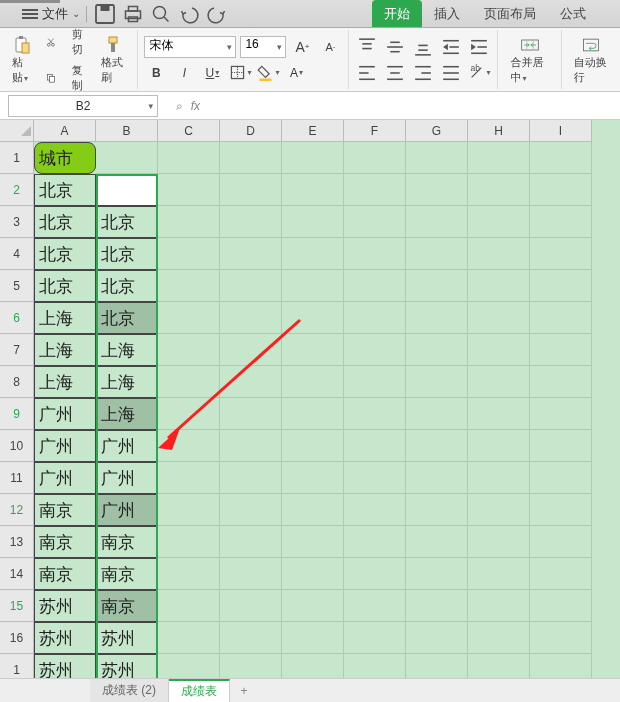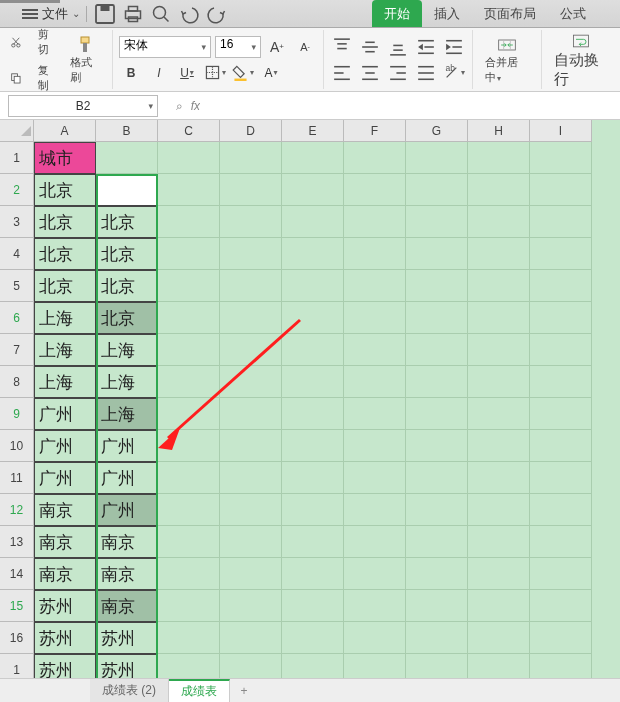--- a/index.html
+++ b/index.html
@@ -41,21 +41,21 @@
 .sheet { position:relative; background:#c6e7cc; height:calc(702px - 28px - 64px - 28px - 24px); overflow:hidden; }
 .corner { position:absolute; left:0; top:0; width:34px; height:22px; background:#e8e8e8; border-right:1px solid #bbb; border-bottom:1px solid #bbb; display:flex; align-items:center; justify-content:flex-end; padding-right:2px; }
 .corner svg { width:10px; height:10px; }
 .colhdrs { position:absolute; left:34px; top:0; right:0; height:22px; display:flex; }
 .colhdr { background:#e8e8e8; border-right:1px solid #bbb; border-bottom:1px solid #bbb; display:flex; align-items:center; justify-content:center; color:#444; font-size:12px; }
 .rowhdrs { position:absolute; left:0; top:22px; width:34px; }
 .rowhdr { background:#e8e8e8; border-right:1px solid #bbb; border-bottom:1px solid #bbb; display:flex; align-items:center; justify-content:center; color:#444; font-size:12px; }
 .rowhdr.hl { color:#2ea84f; }
 .cells { position:absolute; left:34px; top:22px; right:0; bottom:0; }
 .cell { position:absolute; border-right:1px solid #a9cdae; border-bottom:1px solid #a9cdae; display:flex; align-items:center; padding:0 4px; font-size:17px; color:#222; background:#c6e7cc; font-family: SimSun, serif;}
-.cell.header-cell { background:#ec4899; }
+.cell.header-cell { background:#84cc16;border-radius:8px; }
 .cell.bordered { border:1px solid #444; }
 .cell.dark { background:#a0c0a6; }
 .sel-box { position:absolute; border:2px solid #2ea84f; pointer-events:none; }
 
 
 .arrow-svg { position:absolute; pointer-events:none; }
 
 
 .sheettabs { position:absolute; bottom:0; left:0; right:0; height:24px; background:#eee; border-top:1px solid #ccc; display:flex; align-items:center; padding-left:90px; gap:0; }
 .sheettab { padding:0 12px; height:100%; display:flex; align-items:center; font-size:12px; border-right:1px solid #ccc; cursor:pointer; color:#666; background:#e5e5e5;}
@@ -110,20 +110,28 @@
     <div class="tab active">开始</div>
     <div class="tab">插入</div>
     <div class="tab">页面布局</div>
     <div class="tab">公式</div>
   </div>
 </div>
 
 <div class="ribbon">
   <div class="rgroup">
     <div class="rgroup-row">
+      <div class="bigbtn">
+        <svg viewBox="0 0 20 20">
+            <rect x="4" y="3" width="10" height="14" rx="1" fill="#fff" stroke="#888"></rect>
+            <rect x="7" y="1" width="4" height="3" fill="#888"></rect>
+            <rect x="10" y="8" width="7" height="10" fill="#f7d98c" stroke="#b89030"></rect>
+          </svg>
+        <span style="font-size:11px;color:#444"><span>粘贴</span><span class="drop-caret">▾</span></span>
+      </div>
       <div style="display:flex;flex-direction:column;gap:2px">
         <div class="smbtn">
             <svg viewBox="0 0 14 14">
               <circle cx="4" cy="11" r="2" fill="none" stroke="#555"></circle>
               <circle cx="10" cy="11" r="2" fill="none" stroke="#555"></circle>
               <line x1="3" y1="2" x2="10" y2="10" stroke="#555"></line>
               <line x1="11" y1="2" x2="4" y2="10" stroke="#555"></line>
             </svg>
             <span>剪切</span>
           </div>
@@ -268,21 +276,21 @@
         </svg>
       <span style="font-size:11px;color:#444"><span>合并居中</span><span class="drop-caret">▾</span></span>
     </div>
   </div>
   <div class="rgroup" style="border-right:none">
     <div class="bigbtn">
       <svg viewBox="0 0 24 20">
           <rect x="3" y="3" width="18" height="14" fill="none" stroke="#666"></rect>
           <path d="M6 8 L15 8 A3 3 0 0 1 15 14 L10 14 M12 12 L10 14 L12 16" stroke="#2ea84f" fill="none"></path>
         </svg>
-      <span style="font-size:15px;color:#444">自动换行</span>
+      <span style="font-size:11px;color:#444">自动换行</span>
     </div>
   </div>
 </div>
 
 <div class="fxbar">
   <div class="namebox">
       <span>B2</span>
       <span class="caret">▾</span>
     </div>
   <div class="fx-icons">

